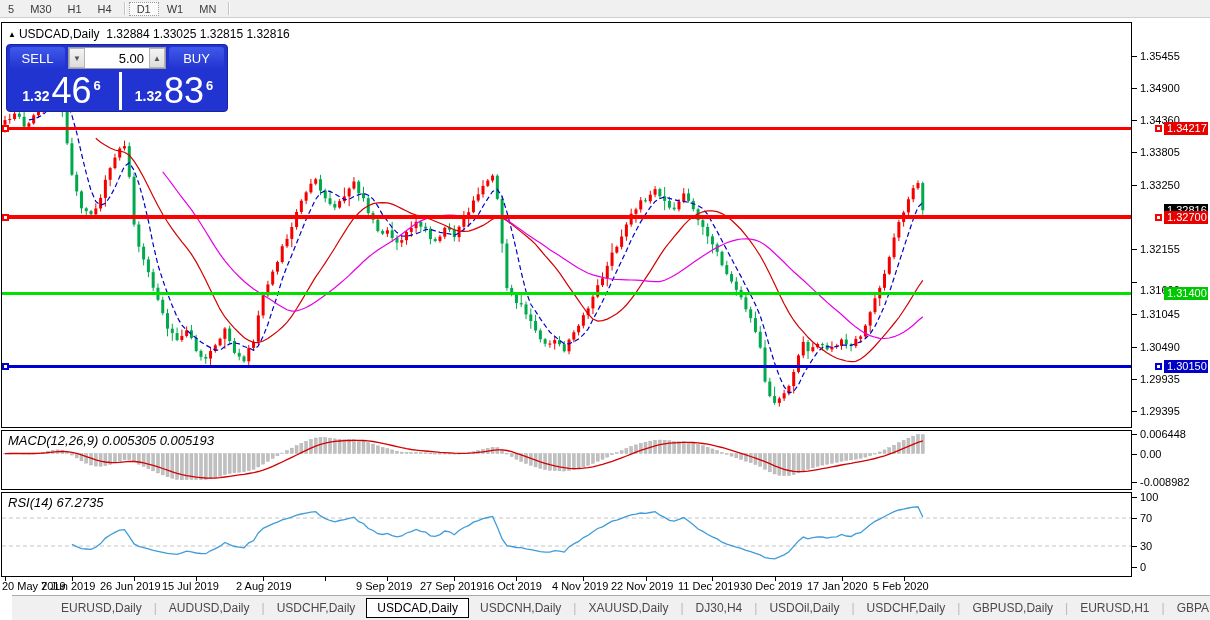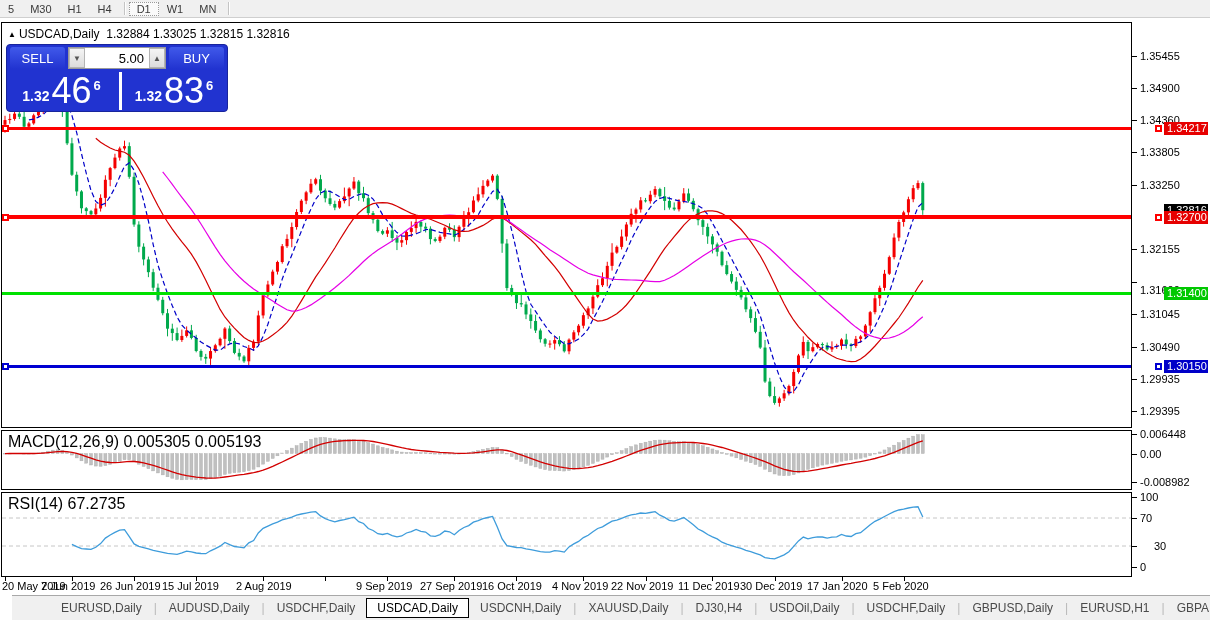--- a/index.html
+++ b/index.html
@@ -13,21 +13,21 @@
   .tf-sep{width:1px;height:13px;background:#c4c4c4;margin:0 4px;box-shadow:1px 0 0 #fff;}
   
   .pane{position:absolute;background:#fff;border:1px solid #000;}
   #pane-main{left:1px;top:22px;width:1129px;height:404px;}
   #pane-macd{left:1px;top:430px;width:1129px;height:58px;}
   #pane-rsi {left:1px;top:492px;width:1129px;height:83px;}
   .pane svg{position:absolute;left:0;top:0;}
   
   #chart-title{position:absolute;left:8px;top:27px;font-size:12px;color:#000;z-index:8;}
   #chart-title .tri{font-size:8px;vertical-align:1px;margin-right:3px;}
-  .ind-label{position:absolute;left:8px;font-size:16px;color:#000;z-index:6;}
+  .ind-label{position:absolute;left:8px;font-size:13px;color:#000;z-index:6;font-style:italic;}
   
   .hline{position:absolute;left:2px;width:1129px;z-index:3;}
   .hhandle{position:absolute;width:7px;height:7px;background:#fff;box-sizing:border-box;z-index:4;}
   
   #axis{position:absolute;left:1132px;top:0;width:78px;height:595px;font-size:11px;color:#000;}
   .tick-dash{position:absolute;left:0;width:5px;height:1px;background:#000;}
   .tick-label{position:absolute;left:8px;white-space:nowrap;}
   .price-label{position:absolute;left:32px;width:44px;height:13px;line-height:13px;
                color:#fff;font-size:11px;padding-left:3px;box-sizing:border-box;white-space:nowrap;}
   .axis-handle{position:absolute;left:23px;width:7px;height:7px;background:#fff;box-sizing:border-box;}
@@ -730,21 +730,21 @@
     <div class="tick-label" style="top: 427.5px;">0.006448</div>
     <div class="tick-dash" style="top: 454px;"></div>
     <div class="tick-label" style="top: 447.559px;">0.00</div>
     <div class="tick-dash" style="top: 482px;"></div>
     <div class="tick-label" style="top: 475.5px;">-0.008982</div>
     <div class="tick-dash" style="top: 497px;"></div>
     <div class="tick-label" style="top: 491px;">100</div>
     <div class="tick-dash" style="top: 518px;"></div>
     <div class="tick-label" style="top: 512px;">70</div>
     <div class="tick-dash" style="top: 546px;"></div>
-    <div class="tick-label" style="top: 540px; margin-left: 14px;">30</div>
+    <div class="tick-label" style="top: 540px;">30</div>
     <div class="tick-dash" style="top: 567px;"></div>
     <div class="tick-label" style="top: 561px;">0</div>
     <div class="price-label" style="top: 203.94px; background: rgb(0, 0, 0); z-index: 1;">1.32816</div>
     <div class="axis-handle" style="top: 124.851px; border: 2px solid rgb(255, 0, 0);"></div>
     <div class="price-label" style="top: 121.851px; background: rgb(230, 0, 0); z-index: 2;">1.34217</div>
     <div class="axis-handle" style="top: 213.736px; border: 2px solid rgb(255, 0, 0);"></div>
     <div class="price-label" style="top: 210.736px; background: rgb(230, 0, 0); z-index: 2;">1.32700</div>
     <div class="price-label" style="top: 286.908px; background: rgb(0, 200, 0); z-index: 2;">1.31400</div>
     <div class="axis-handle" style="top: 363.149px; border: 2px solid rgb(0, 0, 210);"></div>
     <div class="price-label" style="top: 360.149px; background: rgb(0, 0, 200); z-index: 2;">1.30150</div>

